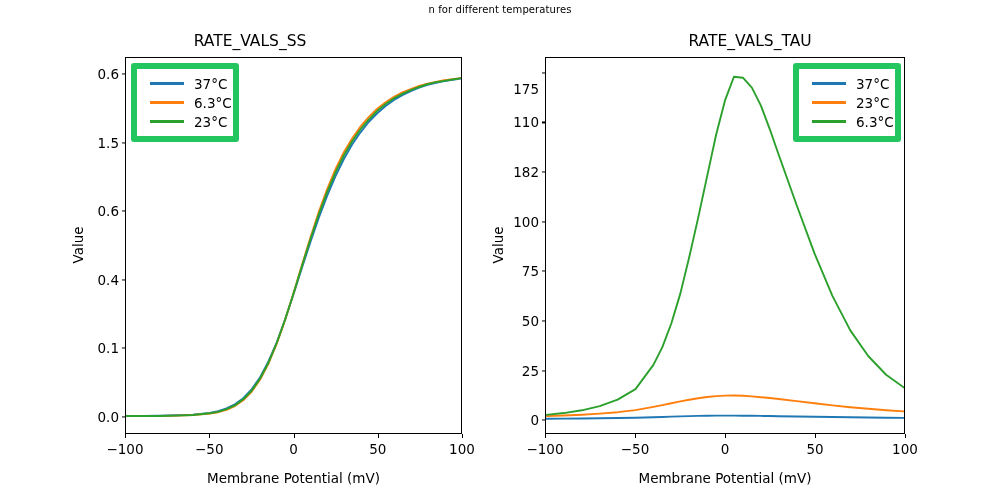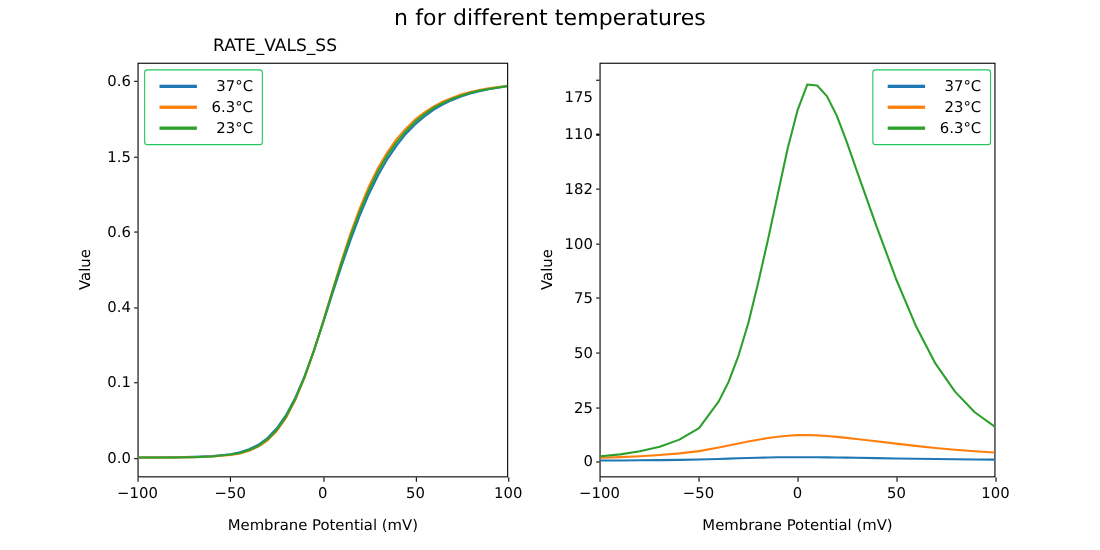--- a/index.html
+++ b/index.html
@@ -20,21 +20,21 @@
     left: 0; top: 0;
     width: 1000px;
     height: 500px;
   }
   .suptitle {
     position: absolute;
     left: 0;
     top: 4px;
     width: 1000px;
     text-align: center;
-    font-size: 20px;
+    font-size: 10px;
     color: #000;
     letter-spacing: 0.1px;
   }
   .panel {
     position: absolute;
     top: 0;
     height: 439px;
   }
   #panel-left  { left: 0px;   width: 500px; }
   #panel-right { left: 500px; width: 500px; }
@@ -105,21 +105,21 @@
   }
   .axis-label-y {
     position: absolute;
     font-size: 13.5px;
     white-space: nowrap;
     transform-origin: 50% 50%;
     transform: translate(-50%, -50%) rotate(-90deg);
   }
   .legend {
     position: absolute;
-    border: 1px solid #22c55e;
+    border: 6px solid #22c55e;
     border-radius: 3px;
     background: rgba(255,255,255,0.92);
     padding: 5px 8px 5px 13px;
     box-sizing: border-box;
   }
   .legend-row {
     display: flex;
     align-items: center;
     height: 19px;
   }
@@ -195,20 +195,21 @@
           <span class="legend-text">6.3°C</span>
         </div>
         <div class="legend-row">
           <span class="legend-swatch" style="background: rgb(44, 160, 44);"></span>
           <span class="legend-text">23°C</span>
         </div>
       </div>
   </div>
 
   <div class="panel" id="panel-right">
+    <div class="axes-title">RATE_VALS_TAU</div>
 
     <div class="plot-frame" id="frame-right">
       <svg class="plot-svg" id="svg-right" viewBox="0 0 360 377" preserveAspectRatio="none">
           <path d="M0.00,362.61 L18.00,362.52 L36.00,362.40 L54.00,362.22 L72.00,361.98 L90.00,361.64 L108.00,361.13 L117.00,360.85 L126.00,360.57 L135.00,360.29 L144.00,360.03 L153.00,359.82 L162.00,359.66 L171.00,359.56 L180.00,359.52 L189.00,359.54 L198.00,359.60 L207.00,359.70 L216.00,359.82 L225.00,359.96 L234.00,360.09 L252.00,360.39 L270.00,360.69 L288.00,360.97 L306.00,361.21 L324.00,361.42 L342.00,361.60 L360.00,361.76" fill="none" stroke="#1f77b4" stroke-width="1.9" stroke-linecap="round" stroke-linejoin="round" vector-effect="non-scaling-stroke"></path>
           <path d="M0.00,360.03 L18.00,359.44 L36.00,358.65 L54.00,357.55 L72.00,356.07 L90.00,353.98 L108.00,350.71 L117.00,348.92 L126.00,347.04 L135.00,345.25 L144.00,343.57 L153.00,342.08 L162.00,340.79 L171.00,339.90 L180.00,339.40 L189.00,339.30 L198.00,339.60 L207.00,340.19 L216.00,340.99 L225.00,341.88 L234.00,342.87 L252.00,344.95 L270.00,347.14 L288.00,349.22 L306.00,351.11 L324.00,352.69 L342.00,354.08 L360.00,355.27" fill="none" stroke="#ff7f0e" stroke-width="1.9" stroke-linecap="round" stroke-linejoin="round" vector-effect="non-scaling-stroke"></path>
           <path d="M0.00,358.75 L18.00,356.96 L36.00,354.18 L54.00,350.01 L72.00,343.47 L90.00,332.95 L108.00,308.54 L117.00,290.69 L126.00,266.88 L135.00,237.11 L144.00,200.41 L153.00,160.72 L162.00,119.05 L171.00,77.38 L180.00,42.66 L189.00,18.85 L198.00,19.84 L207.00,29.76 L216.00,47.62 L225.00,71.43 L234.00,97.23 L252.00,147.82 L270.00,196.44 L288.00,239.10 L306.00,273.82 L324.00,299.62 L342.00,318.47 L360.00,331.36" fill="none" stroke="#2ca02c" stroke-width="1.9" stroke-linecap="round" stroke-linejoin="round" vector-effect="non-scaling-stroke"></path>
         </svg>
     </div>
 
     <div id="yticks-right">

